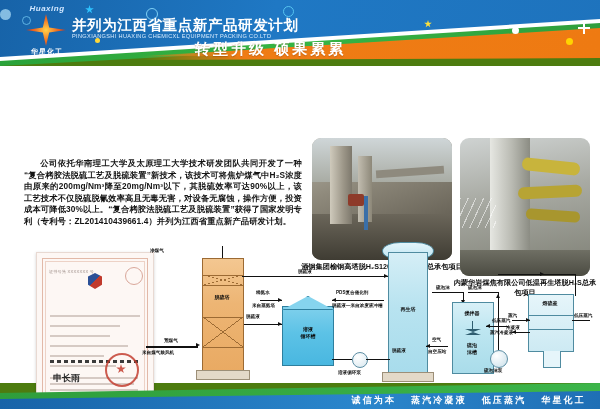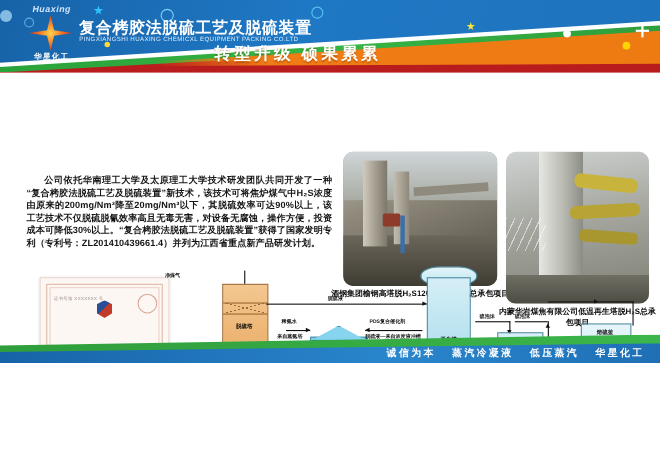--- a/index.html
+++ b/index.html
@@ -3,21 +3,21 @@
 <meta charset="utf-8">
 <title>华星化工 - 焦炉煤气中H2S脱除技术</title>
 <style>
   html,body{margin:0;padding:0;}
   body{
     width:600px;height:409px;overflow:hidden;
     background:#ffffff;
     font-family:"Liberation Sans","DejaVu Sans",sans-serif;
     position:relative;
   }
-  .page{position:relative;width:600px;height:330px;background:#b91c1c;overflow:hidden;}
+  .page{position:relative;width:600px;height:409px;background:#4d7c0f;overflow:hidden;}
 
   
   .header{position:absolute;left:0;top:0;width:600px;height:66px;overflow:hidden;}
   .hdr-blue{
     position:absolute;left:0;top:0;width:600px;height:66px;
     background:linear-gradient(105deg,#1763a8 0%,#1f78c4 45%,#1e73bd 100%);
     clip-path:polygon(0 0,600px 0,600px 20px,0 58px);
   }
   .hdr-white1{
     position:absolute;left:0;top:0;width:600px;height:66px;background:#ffffff;
@@ -332,21 +332,21 @@
     <div class="dot-c3"></div>
     <div class="hdr-star"></div>
     <div class="dot-f1"></div>
 
     <div class="logo">
       <div class="lgtext">Huaxing</div>
       <div class="star"></div>
       <div class="lgsub">华星化工</div>
     </div>
 
-    <div class="co-name">复合栲胶法脱硫工艺及脱硫装置</div>
+    <div class="co-name">并列为江西省重点新产品研发计划</div>
     <div class="co-name-en">PINGXIANGSHI HUAXING CHEMICXL EQUIPMENT PACKING CO.LTD</div>
 
     <div class="hdr-white1"></div>
     <div class="hdr-green"></div>
     <div class="hdr-orange"></div>
     <div class="hdr-orange2"></div>
     <div class="hdr-star2"></div>
     <div class="dot-w1"></div>
     <div class="dot-y1"></div>
     <div class="plus1"></div>

